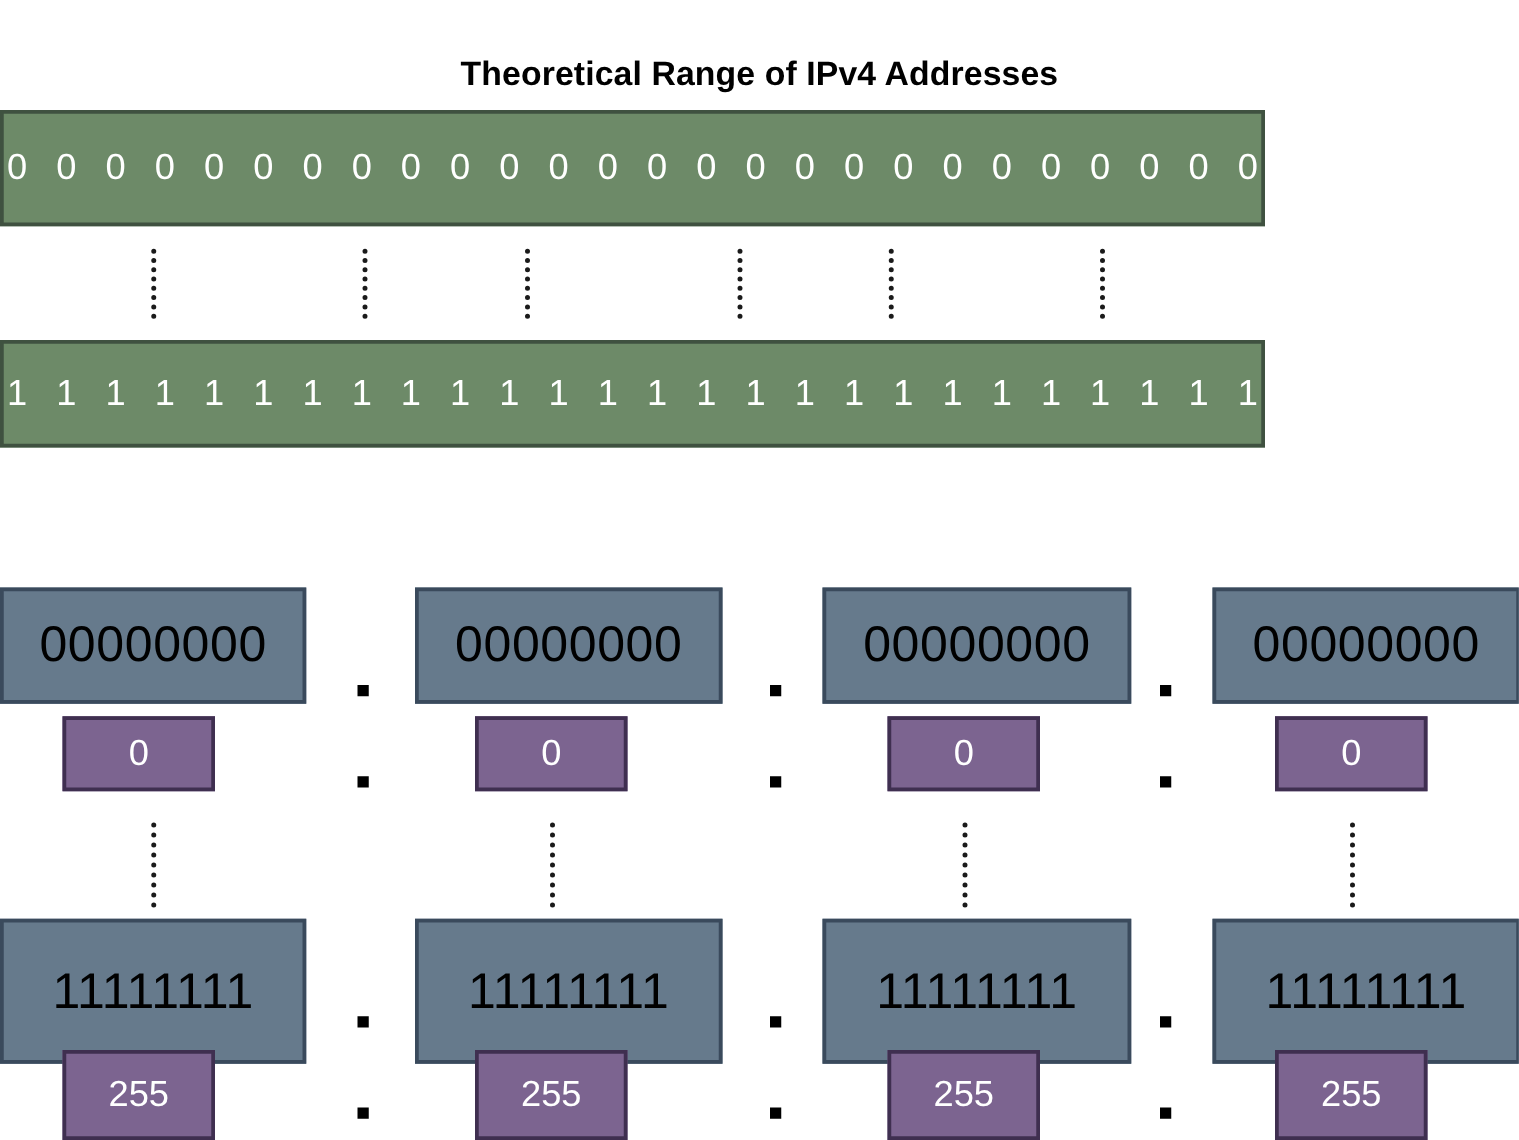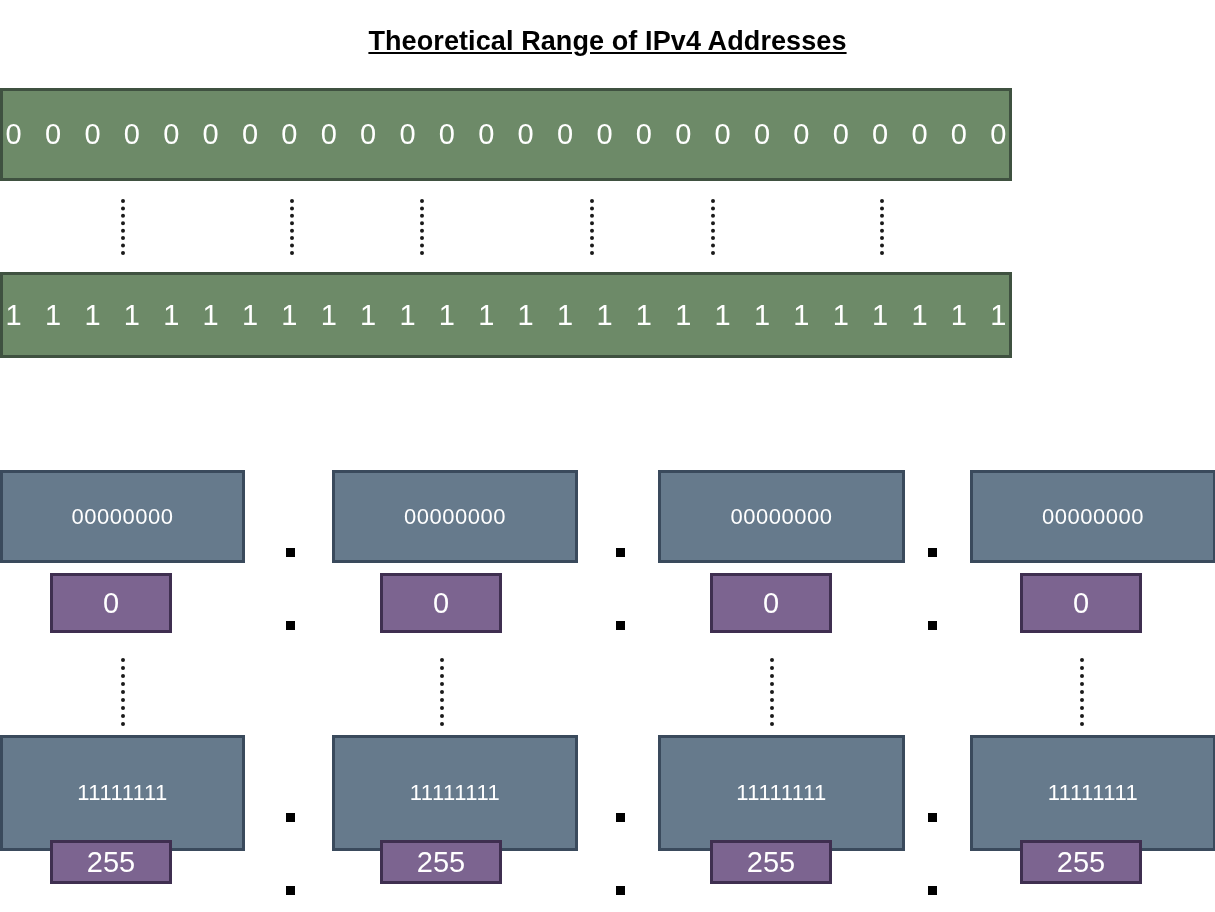--- a/index.html
+++ b/index.html
@@ -21,29 +21,28 @@
     left: 0;
     top: 0;
     width: 1215px;
     height: 912px;
   }
 
   
   .title {
     position: absolute;
     left: 0;
-    top: 26px;
+    top: 44px;
     width: 1215px;
     text-align: center;
     font-size: 27px;
     font-weight: bold;
     color: #000000;
     letter-spacing: 0.1px;
     white-space: nowrap;
-    text-decoration: underline;
   }
 
   
   .bitbar {
     position: absolute;
     left: 0;
     width: 1012px;
     background: #6d8a68;
     border: 3px solid #3f5140;
     box-sizing: border-box;
@@ -74,42 +73,42 @@
 
   
   .octet-box {
     position: absolute;
     background: #667a8c;
     border: 3px solid #3a4a5c;
     box-sizing: border-box;
     display: flex;
     align-items: center;
     justify-content: center;
-    color: #ffffff;
-    font-size: 22px;
+    color: #000000;
+    font-size: 40px;
     letter-spacing: 0.5px;
     white-space: nowrap;
   }
   .dec-box {
     position: absolute;
     background: #7c6490;
     border: 3px solid #3f2f50;
     box-sizing: border-box;
     display: flex;
     align-items: center;
     justify-content: center;
     color: #ffffff;
     font-size: 29px;
     white-space: nowrap;
   }
 
   .row-zero .octet-box { top: 470px; height: 93px; }
   .row-zero .dec-box   { top: 573px; height: 60px; }
   .row-one  .octet-box { top: 735px; height: 116px; }
-  .row-one  .dec-box   { top: 840px; height: 44px; }
+  .row-one  .dec-box   { top: 840px; height: 72px; }
 
   
   .sepdot {
     position: absolute;
     width: 9px;
     height: 9px;
     background: #000000;
   }
 
   

